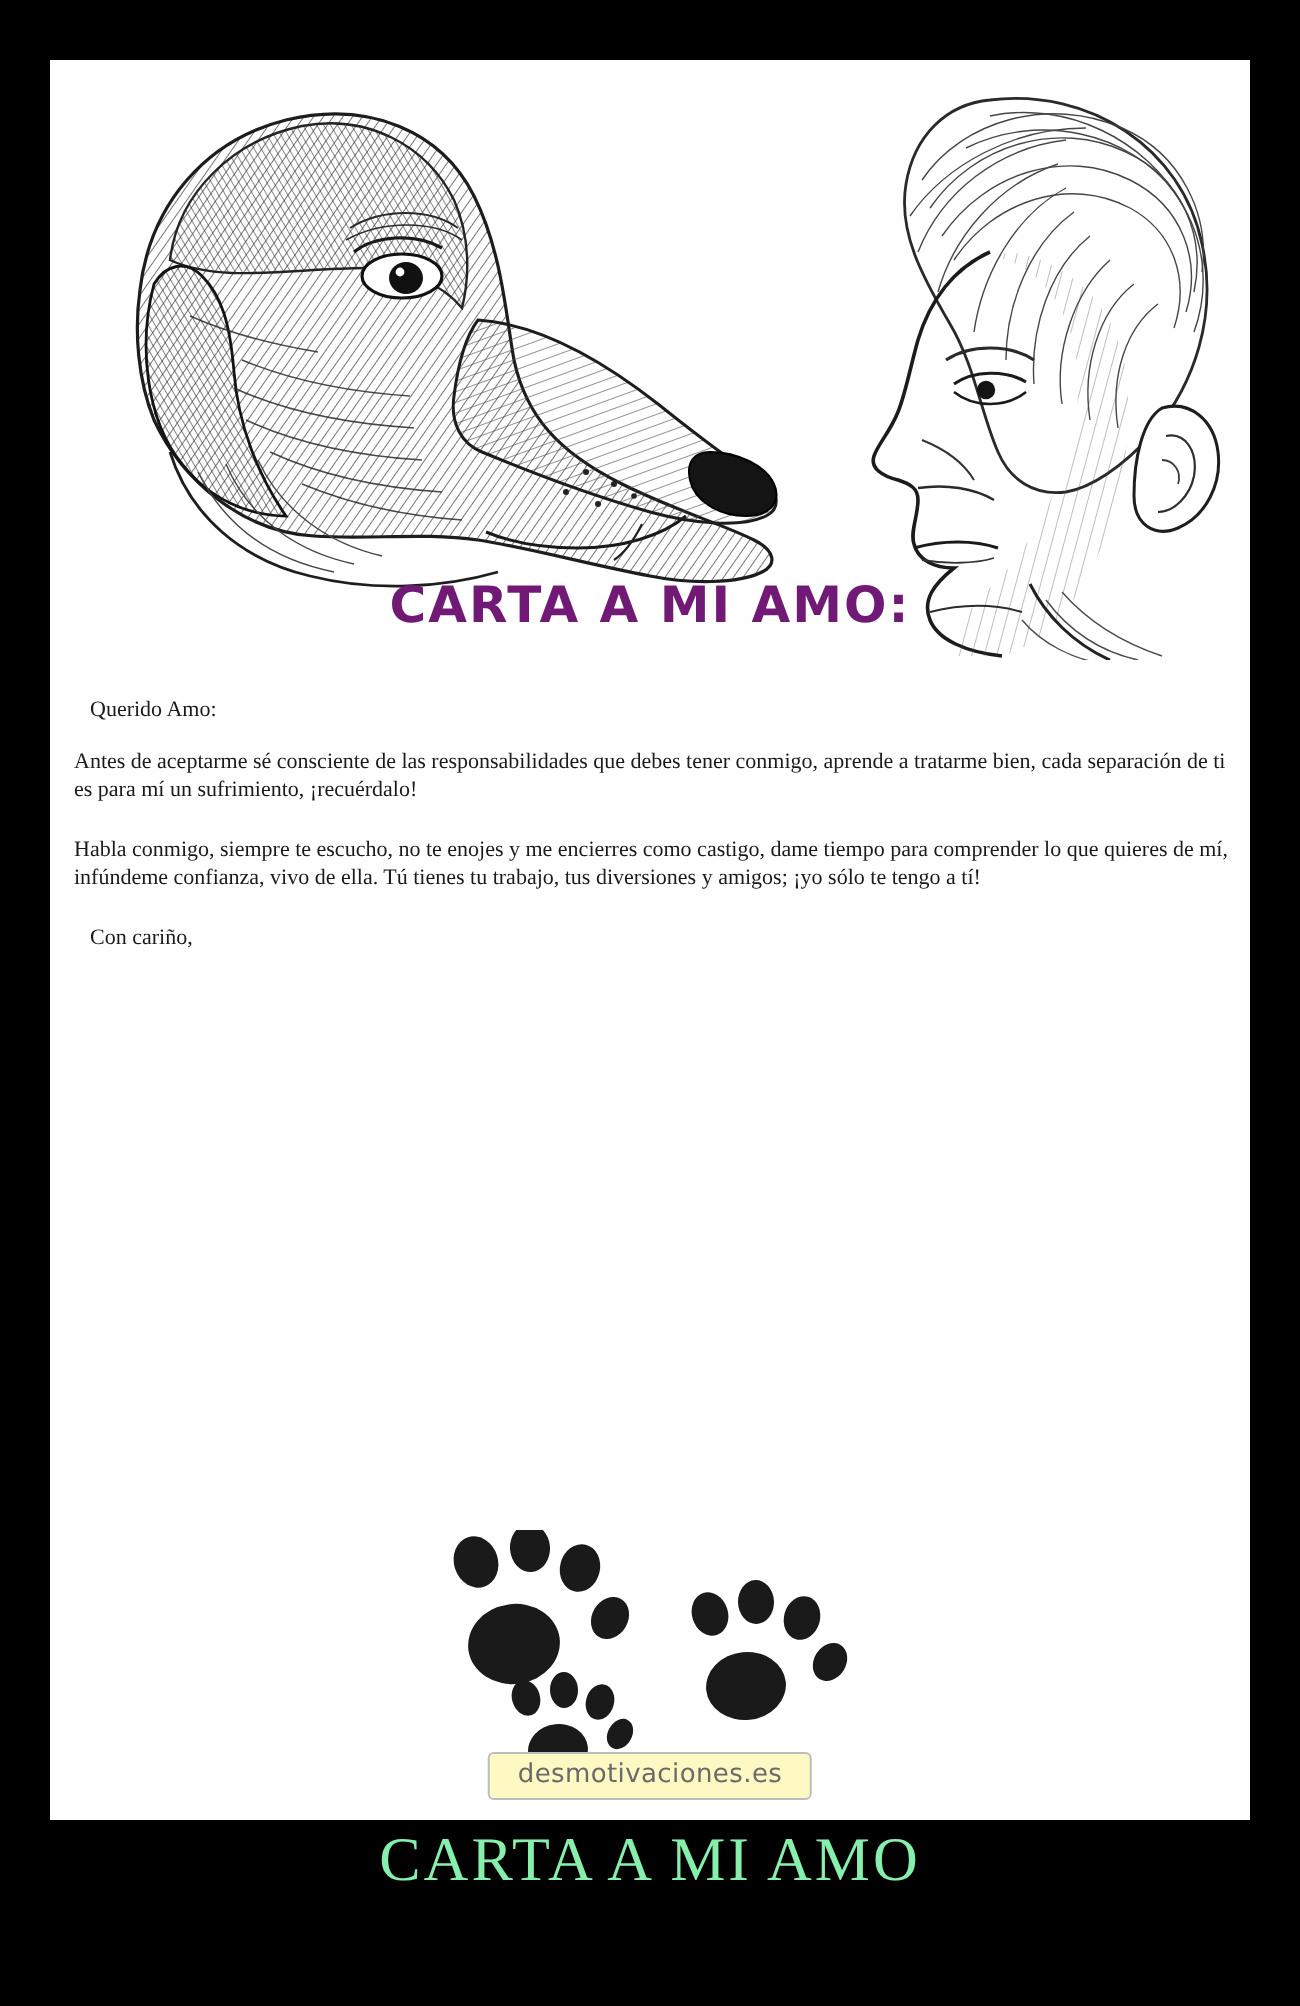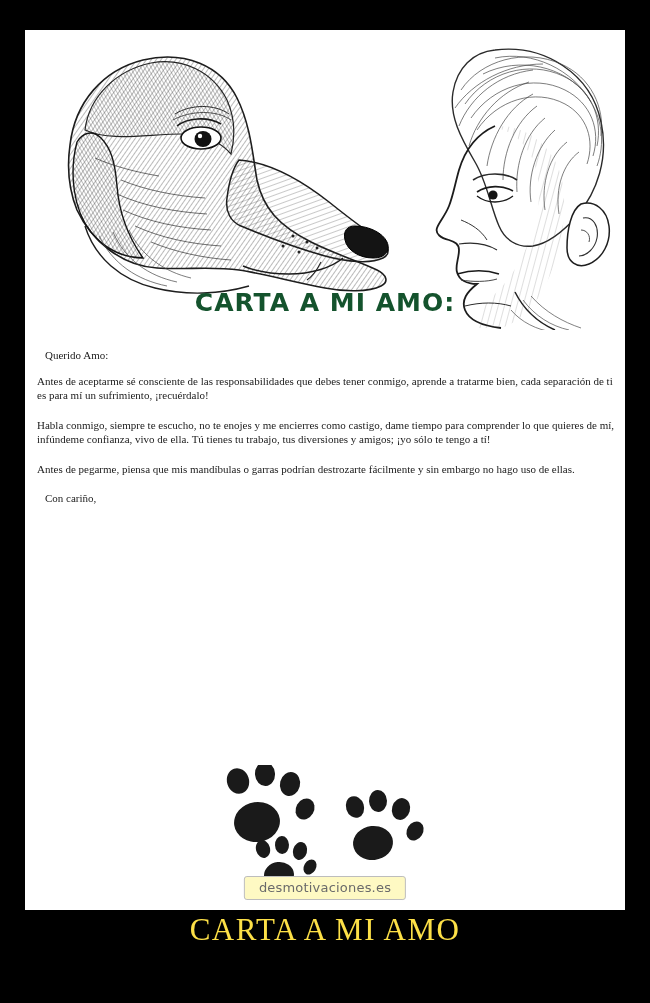--- a/index.html
+++ b/index.html
@@ -44,21 +44,21 @@
   .inner-title {
     position: absolute;
     left: 0;
     top: 258px;
     width: 600px;
     text-align: center;
     font-family: "DejaVu Sans", sans-serif;
     font-weight: bold;
     font-size: 25px;
     letter-spacing: 1px;
-    color: #14532d;
+    color: #701a75;
   }
 
   
   .letter {
     position: absolute;
     left: 12px;
     top: 318px;
     width: 580px;
     color: #1a1a1a;
     font-family: "Liberation Serif", serif;
@@ -100,21 +100,21 @@
     letter-spacing: 0.2px;
   }
 
   
   .caption {
     position: absolute;
     left: 0;
     top: 912px;
     width: 650px;
     text-align: center;
-    color: #fde047;
+    color: #86efac;
     font-family: "Liberation Serif", serif;
     font-size: 31px;
     letter-spacing: 1.5px;
   }
 </style>
 </head>
 <body>
 
 <div class="poster">
 
@@ -265,21 +265,20 @@
         </g>
       </svg>
     </div>
 
     <div class="inner-title">CARTA A MI AMO:</div>
 
     <div class="letter">
       <p class="indent tight">Querido Amo:</p>
       <p>Antes de aceptarme sé consciente de las responsabilidades que debes tener conmigo, aprende a tratarme bien, cada separación de ti es para mí un sufrimiento, ¡recuérdalo!</p>
       <p>Habla conmigo, siempre te escucho, no te enojes y me encierres como castigo, dame tiempo para comprender lo que quieres de mí, infúndeme confianza, vivo de ella. Tú tienes tu trabajo, tus diversiones y amigos; ¡yo sólo te tengo a tí!</p>
-      <p>Antes de pegarme, piensa que mis mandíbulas o garras podrían destrozarte fácilmente y sin embargo no hago uso de ellas.</p>
       <p class="indent tight">Con cariño,</p>
     </div>
 
     <div class="paws">
       <svg width="260" height="120" viewBox="0 0 260 120" xmlns="http://www.w3.org/2000/svg">
         <g fill="#1a1a1a">
           <ellipse cx="33" cy="16" rx="11" ry="13" transform="rotate(-18 33 16)"></ellipse>
           <ellipse cx="60" cy="9" rx="10" ry="12" transform="rotate(-4 60 9)"></ellipse>
           <ellipse cx="85" cy="19" rx="10" ry="12" transform="rotate(14 85 19)"></ellipse>
           <ellipse cx="100" cy="44" rx="9" ry="11" transform="rotate(30 100 44)"></ellipse>

